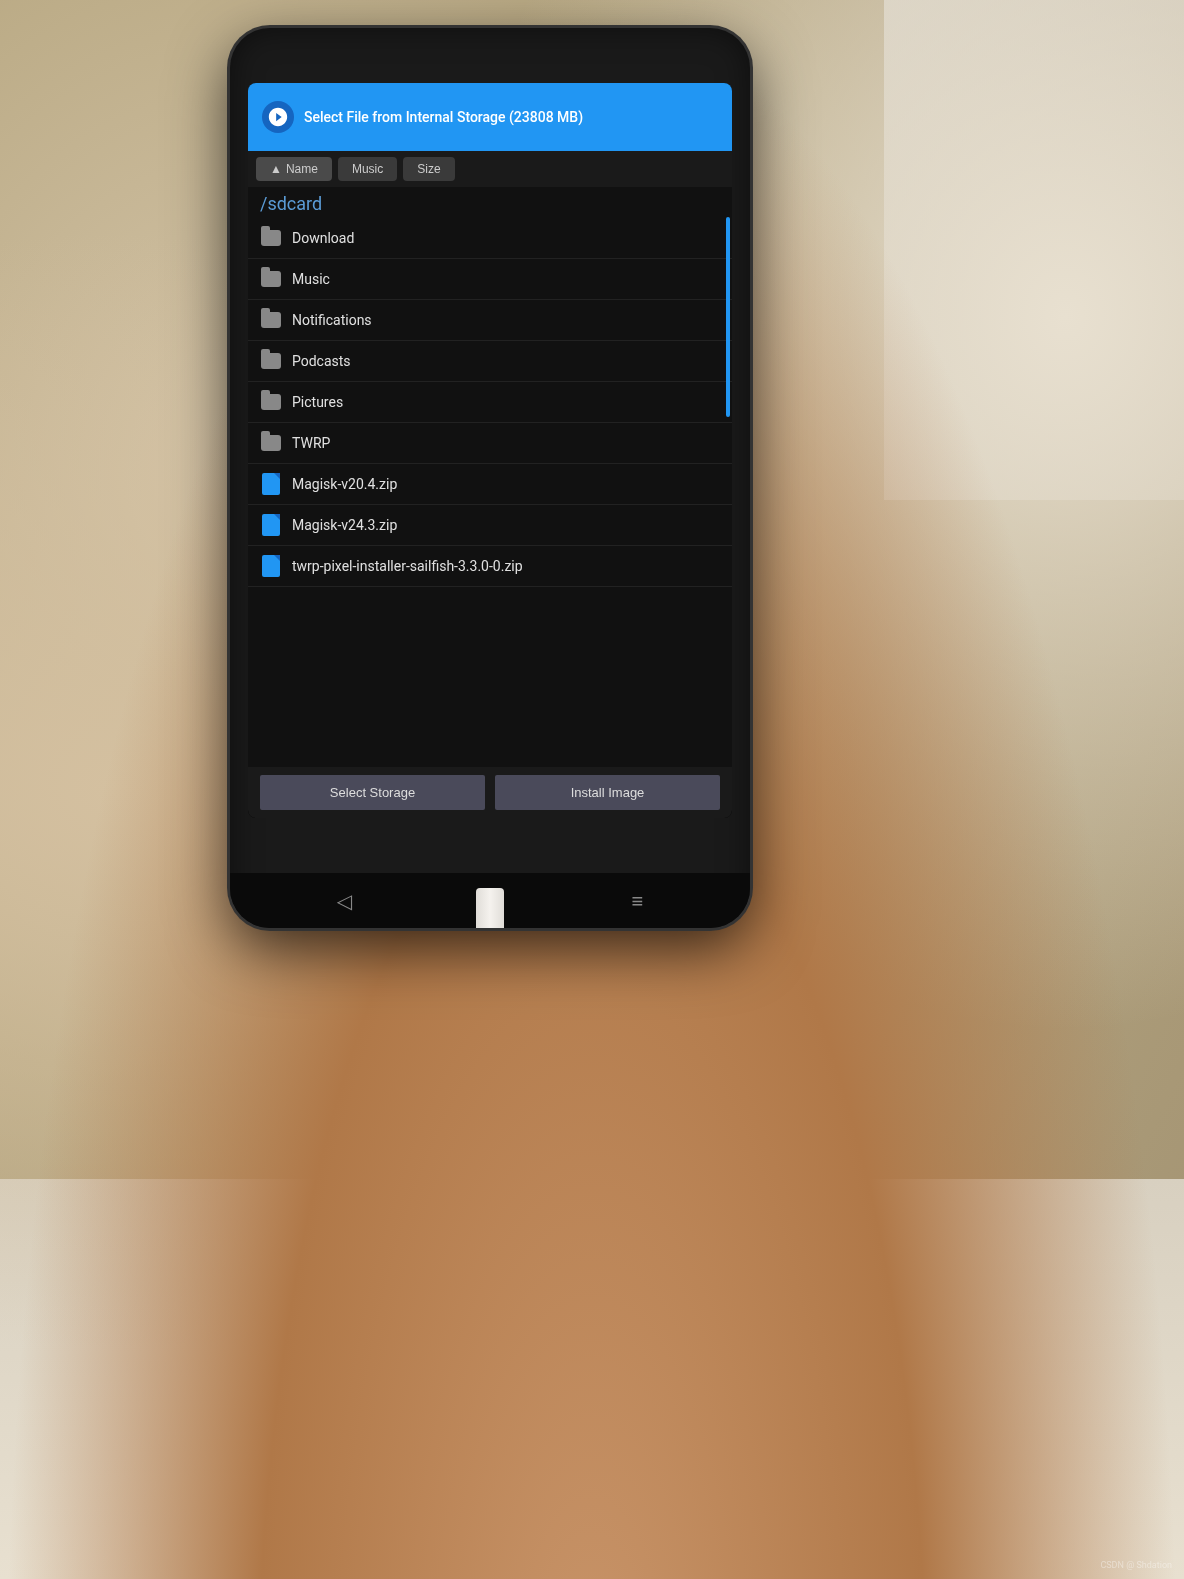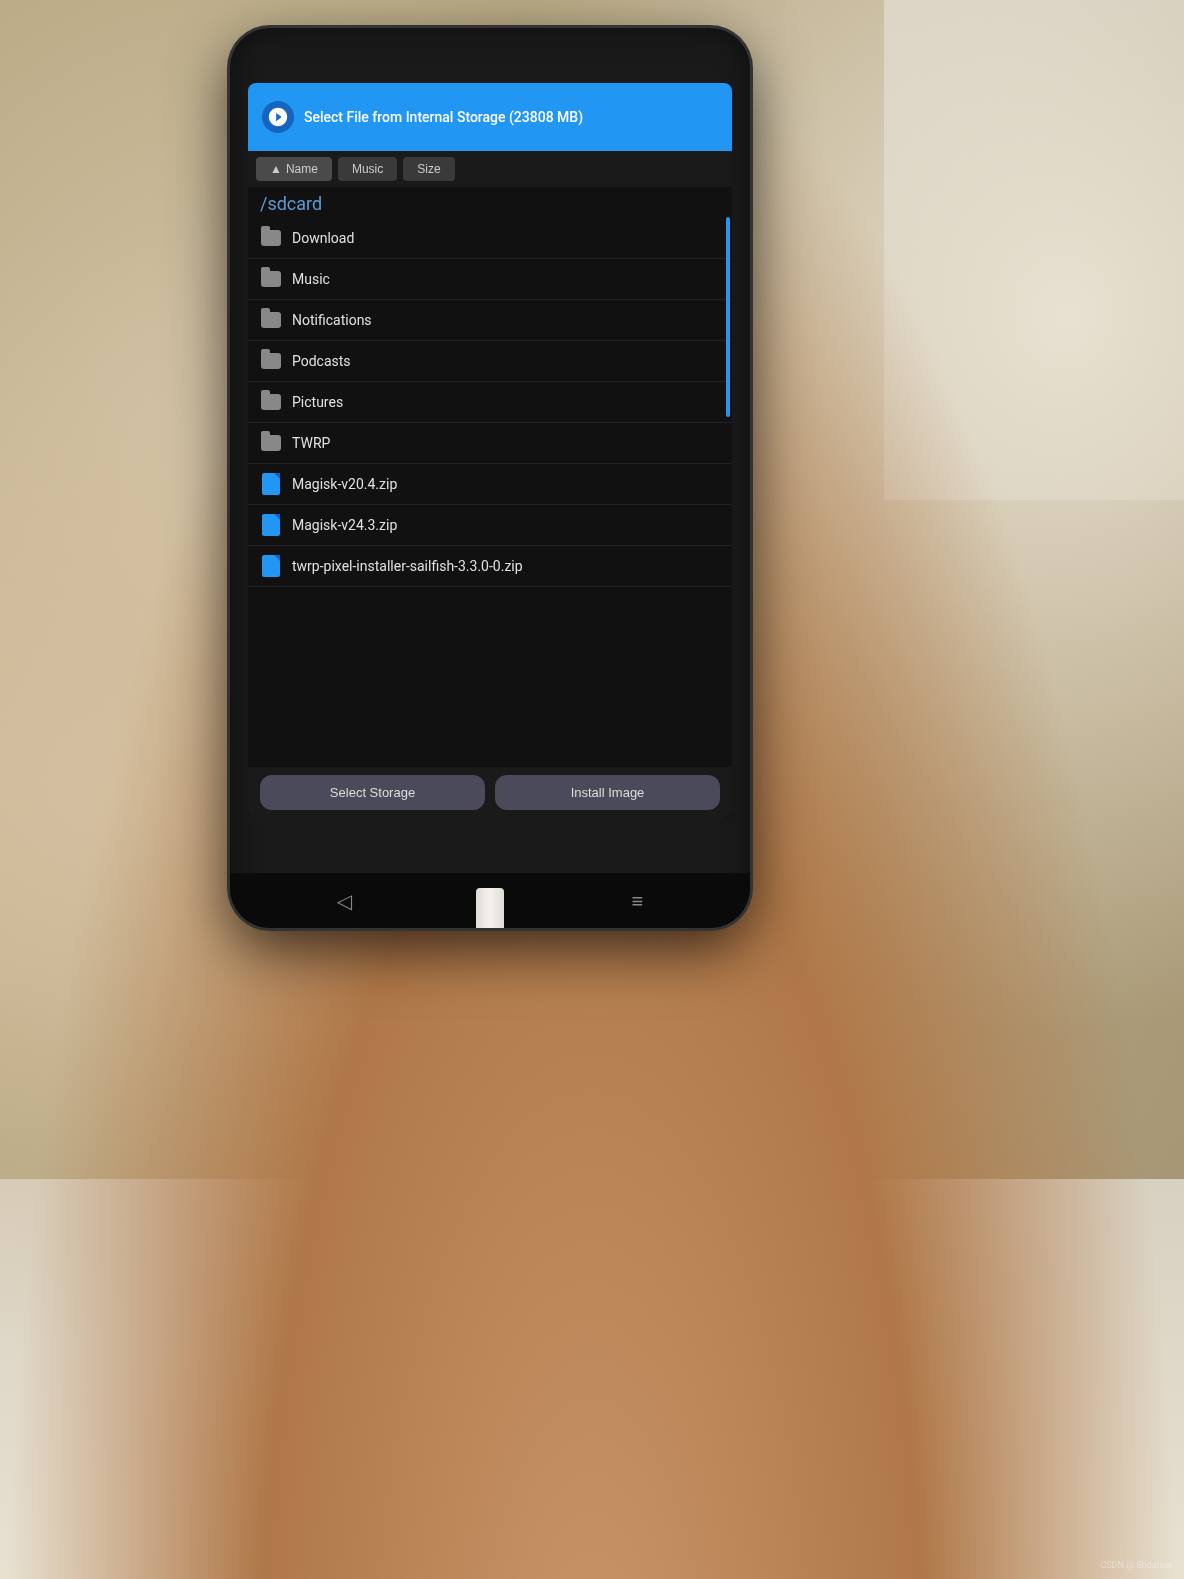--- a/index.html
+++ b/index.html
@@ -216,21 +216,21 @@
       gap: 10px;
       padding: 8px 12px;
       flex-shrink: 0;
     }
 
     .action-btn {
       flex: 1;
       background: #4a4a5a;
       color: #ddd;
       border: none;
-      border-radius: 12px;
+      border-radius: 2px;
       padding: 10px 0;
       font-size: 13px;
       cursor: pointer;
       text-align: center;
     }
 
     
     .nav-bar {
       position: absolute;
       bottom: 0;

